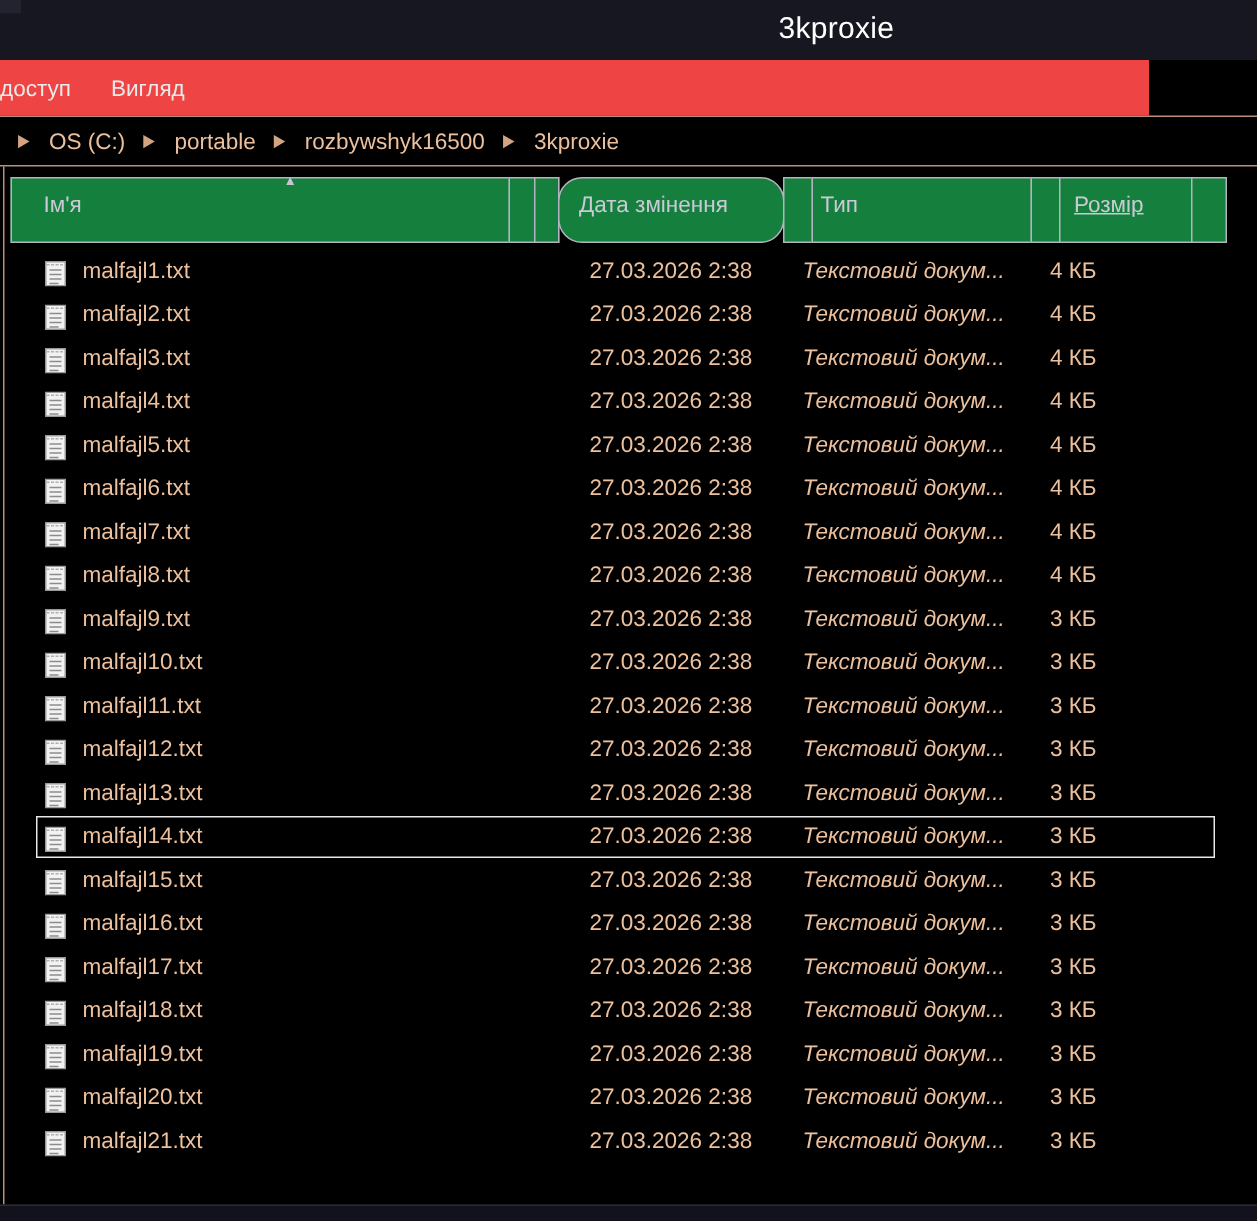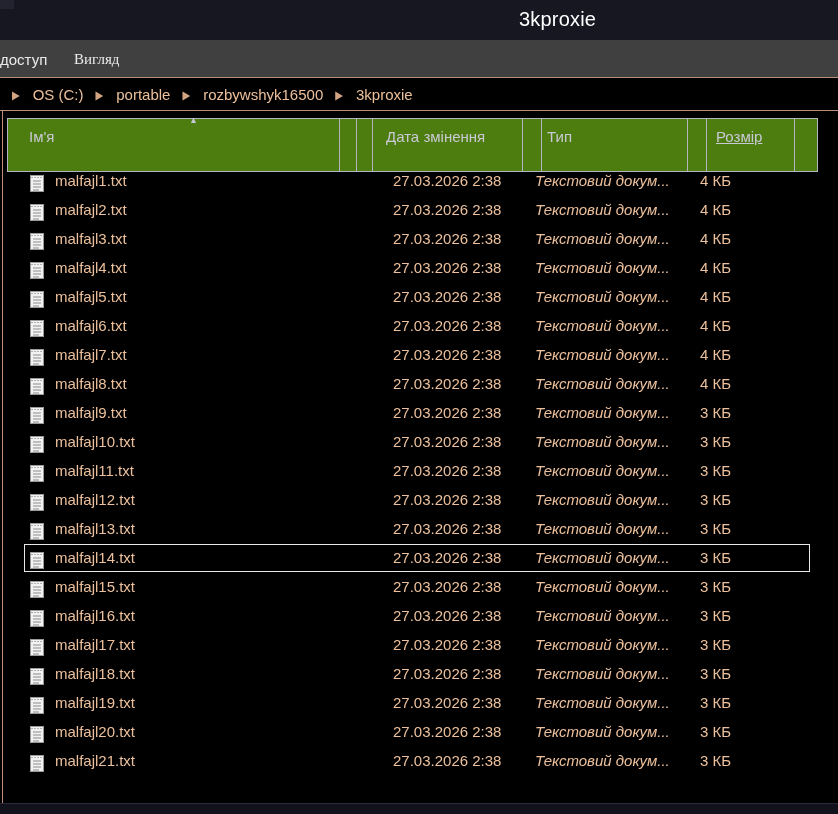--- a/index.html
+++ b/index.html
@@ -25,56 +25,56 @@
     position:absolute;left:0;top:0;width:838px;height:40px;
     background:var(--titlebar-bg);
   }
   .titlebar .corner{position:absolute;left:0;top:0;width:14px;height:9px;background:#232330;}
   .title-text{
     position:absolute;left:519px;top:8px;
     color:#ffffff;font-size:20px;font-weight:400;letter-spacing:0.2px;
   }
   
   .ribbon{
-    position:absolute;left:0;top:40px;width:838px;height:37px;background:#404040;
+    position:absolute;left:0;top:40px;width:766px;height:37px;background:#ef4444;
   }
   .ribbon-tab{
     position:absolute;top:11px;color:var(--white-text);font-size:15px;cursor:default;
   }
   .tab-dostup{left:0px;}
-  .tab-vyhliad{left:74px;font-family:Liberation Serif, serif;}
+  .tab-vyhliad{left:74px;}
   .hline{position:absolute;left:0;width:838px;height:1px;background:var(--frame-line);}
   .hline.under-ribbon{top:77px;}
   .hline.under-crumbs{top:110px;}
   
   .crumbs{
     position:absolute;left:0;top:78px;width:838px;height:32px;background:#000;
     display:flex;align-items:center;
   }
   .crumb-arrow{
     color:#d3a482;font-size:10px;margin-left:12px;margin-right:0;
     display:inline-block;transform:scaleY(1.15);
   }
   .crumb-item{
     color:var(--accent-text);font-size:15px;margin-left:13px;
   }
   
   .colhead{
     position:absolute;left:7px;top:118px;height:38px;display:flex;
   }
   .hcell{
-    height:54px;border:1px solid var(--header-border);background:#4d7c0f;
+    height:44px;border:1px solid var(--header-border);background:#15803d;
     color:var(--header-text);font-size:15px;line-height:36px;
     white-space:nowrap;overflow:hidden;
   }
   .hcell + .hcell{margin-left:-1px;}
   .hc-name{width:333px;padding-left:21px;}
   .hc-sp1{width:18px;}
   .hc-sp2{width:17px;}
-  .hc-date{width:151px;padding-left:13px;}
+  .hc-date{width:151px;padding-left:13px;border-radius:16px;}
   .hc-sp3{width:20px;}
   .hc-type{width:147px;padding-left:5px;}
   .hc-sp4{width:20px;}
   .hc-size{width:89px;padding-left:9px;text-decoration:underline;}
   .hc-sp5{width:24px;}
   .sort-arrow{
     position:absolute;left:189px;top:115px;color:#c6c6d2;font-size:9px;z-index:3;
   }
   
   .file-list{position:absolute;left:0;top:166px;width:838px;}

